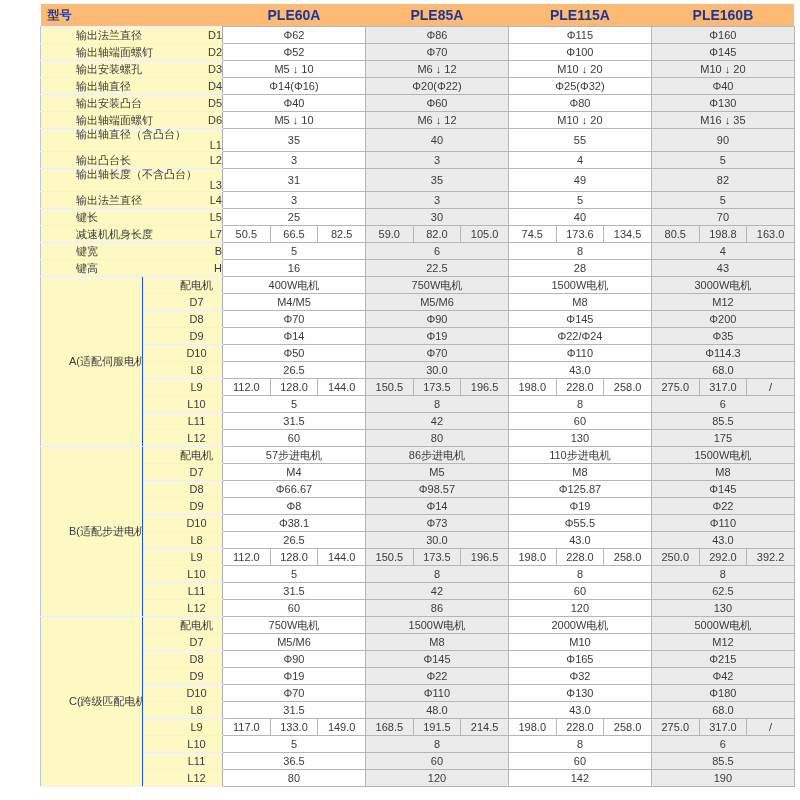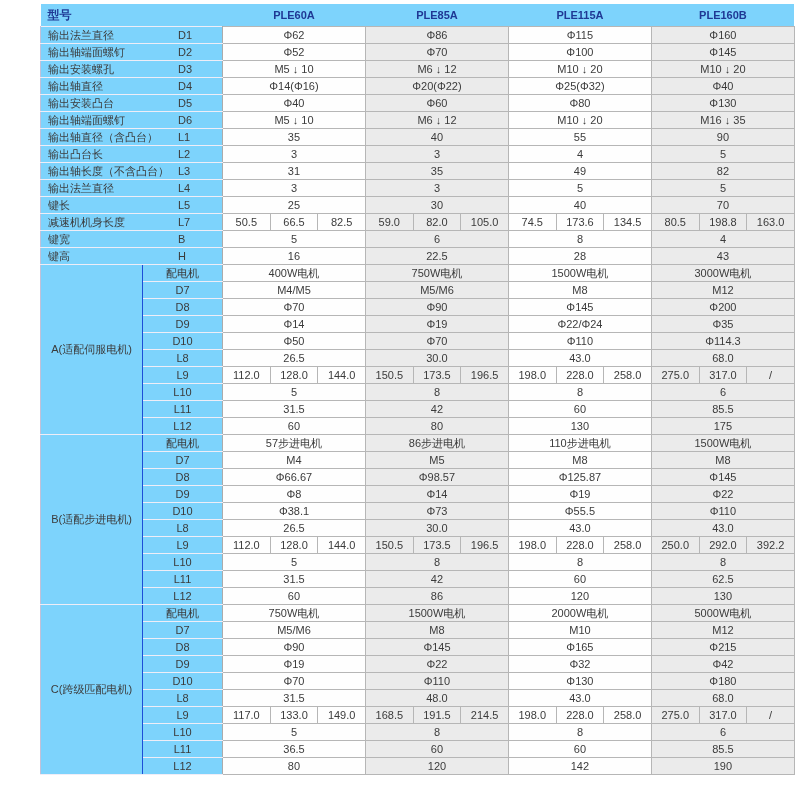--- a/index.html
+++ b/index.html
@@ -7,36 +7,37 @@
     width:800px;height:800px;background:#ffffff;overflow:hidden;
     font-family:"Liberation Sans","DejaVu Sans",sans-serif;
     -webkit-font-smoothing:antialiased;
   }
   .wrap{position:absolute;left:40px;top:4px;}
   table{border-collapse:collapse;table-layout:fixed;width:754px;}
   td{
     height:16px;padding:0;text-align:center;vertical-align:middle;
     font-size:11px;color:#3b3b3b;line-height:1;white-space:nowrap;overflow:hidden;
   }
-  tr.hdr td{height:22px;border:none;background:#7dd3fc;}
+  tr.hdr td{height:22px;border:none;background:#fdba74;}
   .hlabel{
     text-align:left;padding-left:7px;font-weight:bold;font-size:12px;color:#1f3894;
   }
-  .hmodel{font-weight:bold;font-size:11px;color:#1f3894;}
+  .hmodel{font-weight:bold;font-size:14px;color:#1f3894;}
   
   .lbl,.code,.sec{
-    background:#7dd3fc;
+    background:#fef9c3;
     border-top:1px solid #efedf7;
     border-bottom:1px solid #efedf7;
     border-left:1px solid #c3c0d8;
     border-right:1px solid #ababab;
+    padding-left:28px;
   }
   .sec{border-right:1px solid #1d4ed8;font-size:11px;}
   .lbl .t{float:left;padding-left:7px;font-size:11px;}
-  .lbl .c{float:right;width:44px;text-align:left;font-size:11px;}
+  .lbl .c{float:right;width:44px;text-align:right;font-size:11px;}
   
   .v{background:#fefefe;border:1px solid #b6b6b6;}
   .v.g{background:#ebebeb;}
 </style>
 </head>
 <body>
 
 <div class="wrap">
   <table>
     <colgroup>

